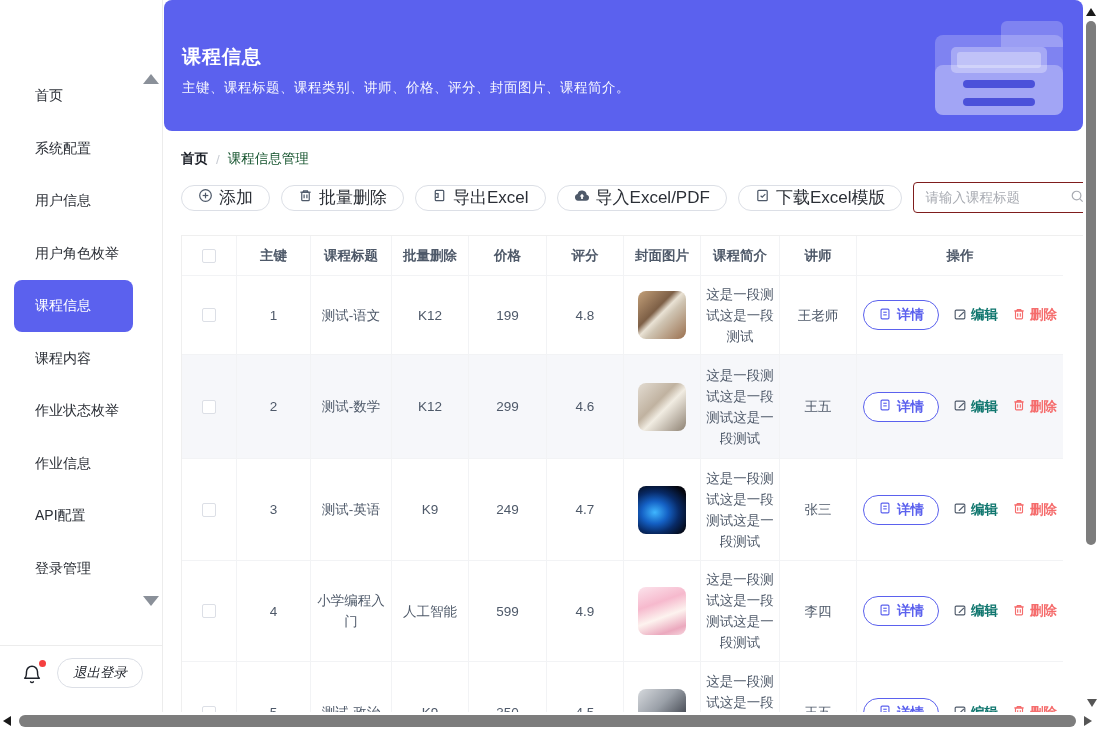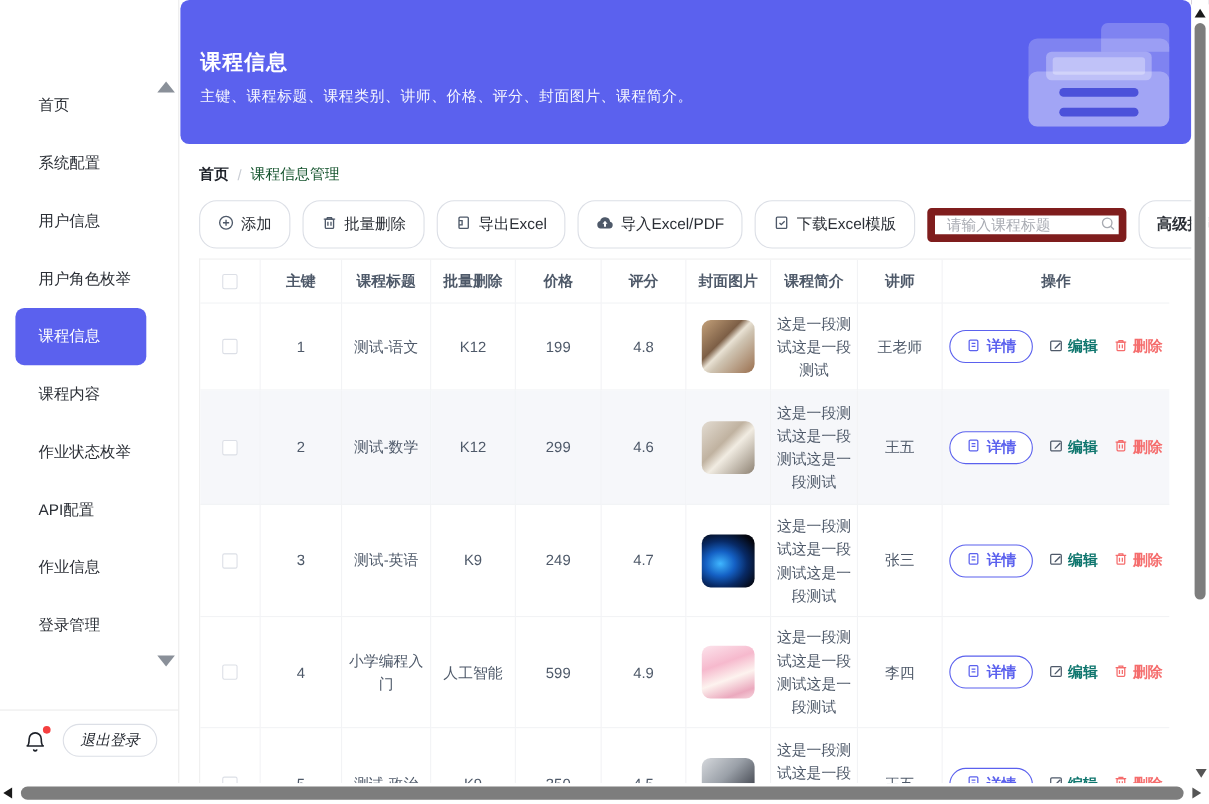--- a/index.html
+++ b/index.html
@@ -41,24 +41,24 @@
   .folder .l1 { top:59px; } .folder .l2 { top:77px; }
 
   
   .breadcrumb { position:absolute; left:181px; top:150px; display:flex; gap:8px; align-items:center; font-size:13.5px; }
   .bc-root { font-weight:bold; color:#1d2129; cursor:pointer; }
   .bc-sep { color:#c9cdd4; }
   .bc-current { color:#14532d; }
 
   
   .toolbar { position:absolute; left:181px; top:182px; display:flex; align-items:center; gap:11px; }
-  .pill-btn { height:44px; display:inline-flex; align-items:center; gap:6px; padding:0 16px; border:1px solid #dcdfe6; border-radius:16px; background:#fff; font-size:14px; color:#2b2f36; cursor:pointer; white-space:nowrap; }
+  .pill-btn { height:26px; display:inline-flex; align-items:center; gap:6px; padding:0 16px; border:1px solid #dcdfe6; border-radius:16px; background:#fff; font-size:17px; color:#2b2f36; cursor:pointer; white-space:nowrap; }
   .pill-btn svg { flex:none; }
   .search-box { position:relative; width:181px; height:31px; }
-  .search-box input { width:100%; height:100%; border:7px solid #7f1d1d; border-radius:4px; padding:0 30px 0 11px; font-size:13.5px; color:#4e5969; outline:none; font-family:inherit; }
+  .search-box input { width:100%; height:100%; border:1px solid #7f1d1d; border-radius:4px; padding:0 30px 0 11px; font-size:13.5px; color:#4e5969; outline:none; font-family:inherit; }
   .search-box input::placeholder { color:#a8abb2; }
   .search-box .mag { position:absolute; right:9px; top:7px; }
   .adv-btn { font-weight:600; }
 
   
   .table { position:absolute; left:181px; top:235px; width:1023px; height:477px; overflow:hidden; border:1px solid #efefef; border-bottom:none; }
   .trow { display:grid; grid-template-columns:55px 74px 81px 77px 78px 77px 77px 79px 77px 206px; }
   .tcell { border-right:1px solid #f2f3f5; border-bottom:1px solid #f2f3f5; display:flex; align-items:center; justify-content:center; text-align:center; font-size:13.5px; color:#4e5969; padding:6px 4px; line-height:21px; }
   .tcell:last-child { border-right:none; }
   .thead .tcell { font-weight:600; color:#4e5969; height:40px; padding:0 4px; }
@@ -112,24 +112,24 @@
     <div class="menu-item active">
         <span>课程信息</span>
       </div>
     <div class="menu-item">
         <span>课程内容</span>
       </div>
     <div class="menu-item">
         <span>作业状态枚举</span>
       </div>
     <div class="menu-item">
+        <span>作业信息</span>
+      </div>
+    <div class="menu-item">
         <span>API配置</span>
-      </div>
-    <div class="menu-item">
-        <span>作业信息</span>
       </div>
     <div class="menu-item">
         <span>登录管理</span>
       </div>
   </div>
   <div class="side-scroll-down"></div>
   <div class="side-footer">
     <div class="bell-wrap">
       <svg width="22" height="23" viewBox="0 0 24 24" fill="none" stroke="#1d2129" stroke-width="1.6" stroke-linecap="round" stroke-linejoin="round">
         <path d="M18 9a6 6 0 0 0-12 0c0 6-2 7-2 7h16s-2-1-2-7"></path>

